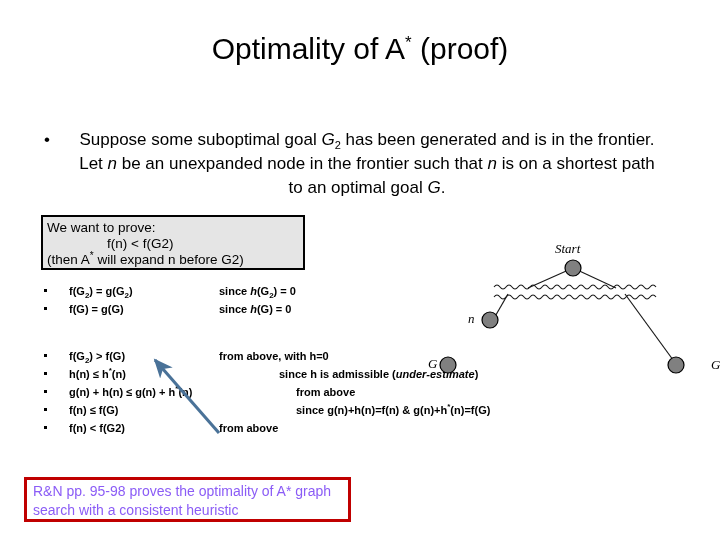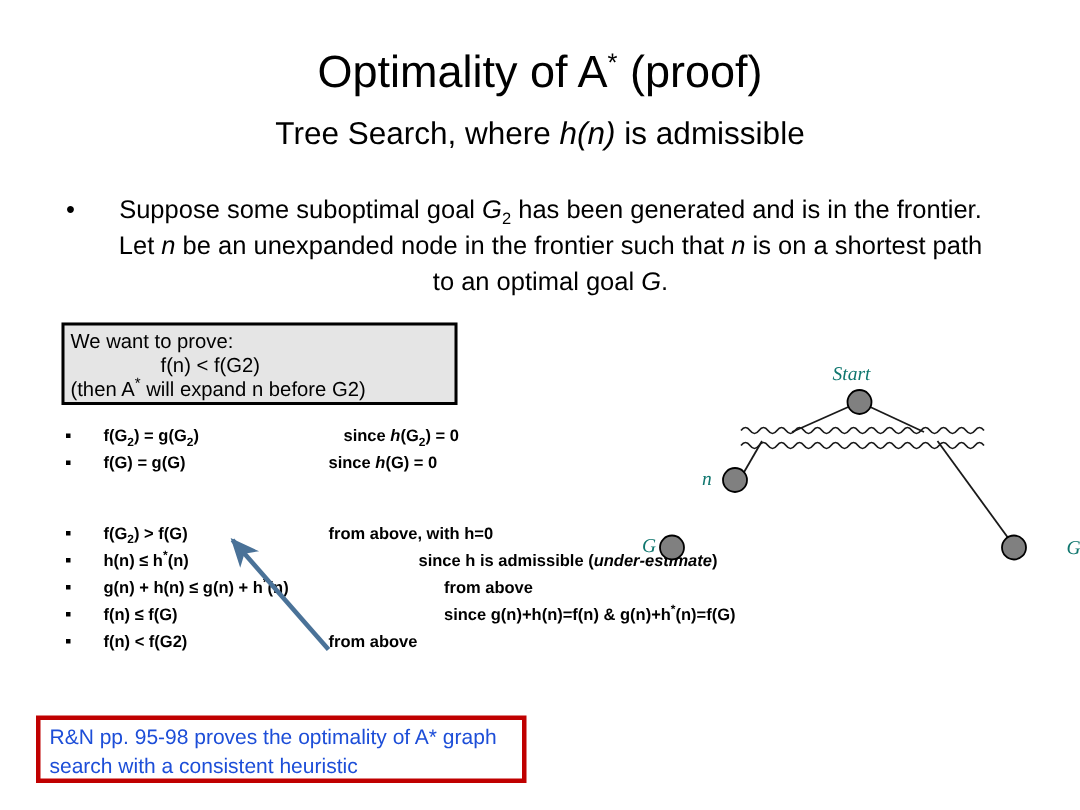--- a/index.html
+++ b/index.html
@@ -172,74 +172,73 @@
     height: 45px;
     border: 3px solid #C00000;
     background: #ffffff;
     box-sizing: border-box;
   }
   .red-box .rtxt {
     position: absolute;
     left: 6px;
     top: 2px;
     width: 312px;
-    color: #1d4ed8;
+    color: #8b5cf6;
     font-size: 14px;
     line-height: 19px;
   }
 
   
   .tree-diagram {
     position: absolute;
     left: 420px;
     top: 236px;
     width: 300px;
     height: 160px;
   }
   .node-label {
     position: absolute;
     font-family: "Liberation Serif", serif;
     font-style: italic;
     font-size: 13px;
-    color: #0f766e;
+    color: #000000;
     white-space: nowrap;
   }
   .node-label sub {
     font-size: 9px;
     vertical-align: sub;
     line-height: 0;
     font-style: italic;
   }
 </style>
 </head>
 <body>
 
 <div class="slide">
 
   <div class="title"><span>Optimality of A</span><sup>*</sup><span> (proof)</span></div>
 
-  <div class="subtitle"><span>Tree Search, where </span><i>h(n)</i><span> is admissible</span></div>
 
   <div class="lead-bullet">
     <span class="dot">•</span>
     <span class="txt"><span>Suppose some suboptimal goal </span><i>G</i><sub>2</sub><span> has been generated and is in the frontier. Let </span><i>n</i><span> be an unexpanded node in the frontier such that </span><i>n</i><span> is on a shortest path to an optimal goal </span><i>G</i><span>.</span></span>
   </div>
 
   <div class="prove-box">
     <div class="line l1">We want to prove:</div>
     <div class="line l2">f(n) &lt; f(G2)</div>
     <div class="line l3"><span>(then A</span><sup>*</sup><span> will expand n before G2)</span></div>
   </div>
 
   <div class="eq-list eq-group-a">
 
     <div class="eq-row">
       <span class="bullet"></span>
       <span class="lhs"><span>f(G</span><sub>2</sub><span>)  = g(G</span><sub>2</sub><span>)</span></span>
-      <span class="rhs" style="left:188px"><span>since </span><i>h</i><span>(G</span><sub>2</sub><span>) = 0</span></span>
+      <span class="rhs" style="left:178px"><span>since </span><i>h</i><span>(G</span><sub>2</sub><span>) = 0</span></span>
     </div>
 
     <div class="eq-row">
       <span class="bullet"></span>
       <span class="lhs"><span>f(G)  = g(G)</span></span>
       <span class="rhs" style="left:178px"><span>since </span><i>h</i><span>(G) = 0</span></span>
     </div>
 
   </div>
 

